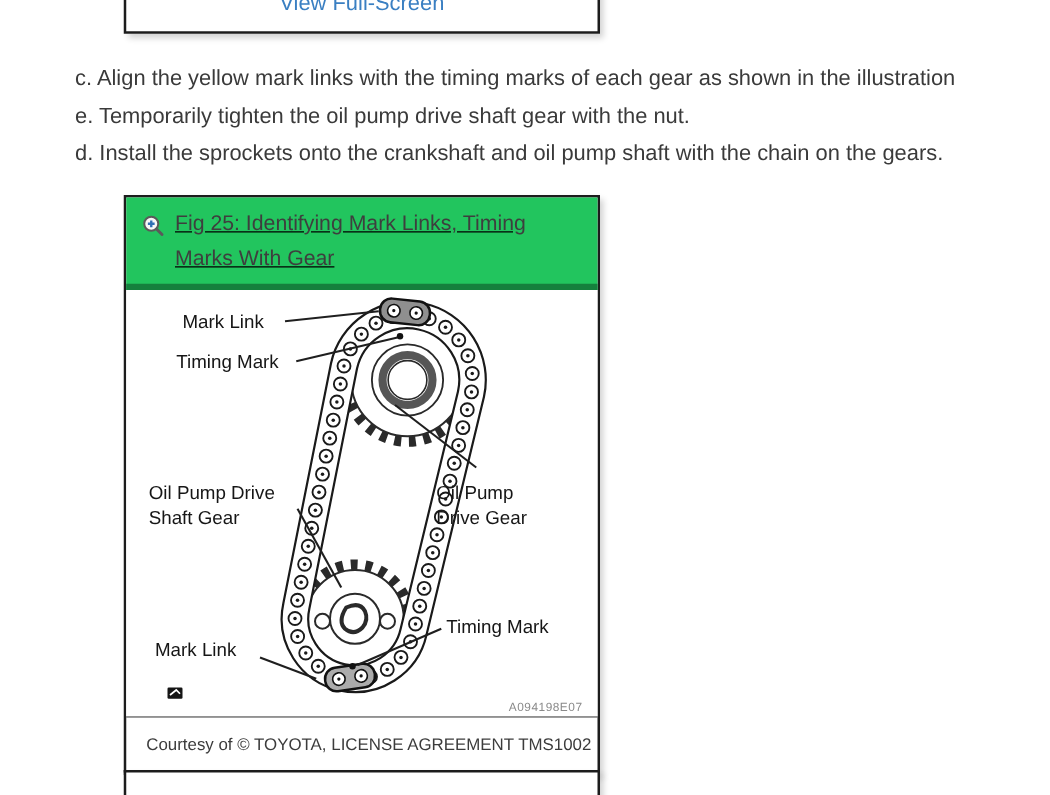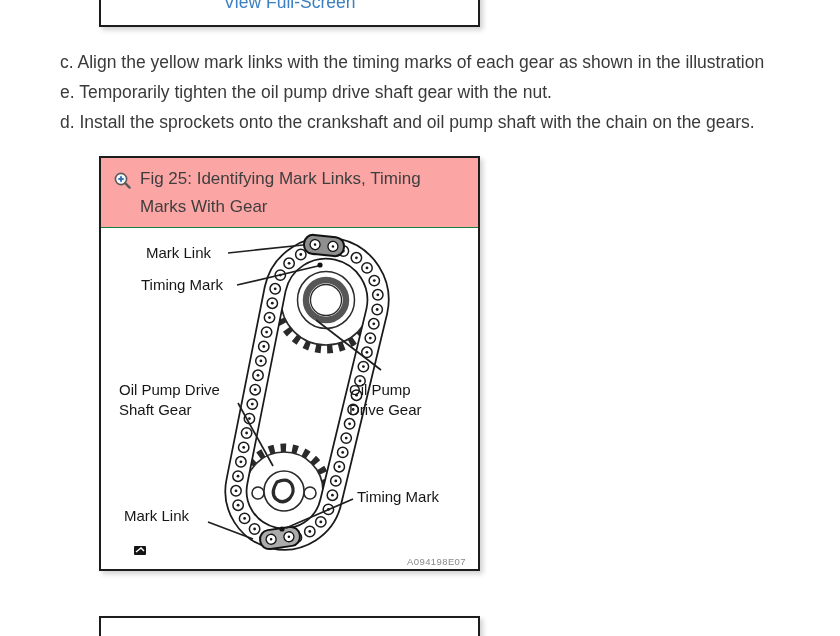--- a/index.html
+++ b/index.html
@@ -12,21 +12,21 @@
     background:#fff; border:2px solid #1c1c1c;
     box-shadow:3px 3px 5px rgba(0,0,0,0.18);
   }
   #prev-box { top:-23px; height:50px; display:flex; align-items:center; justify-content:center; }
   #prev-box a { color:#3a7fc2; font-size:17.5px; text-decoration:none; cursor:pointer; }
 
   .steps { position:absolute; left:60px; top:47px; color:#3a3a3a; font-size:17.5px; width:780px; overflow:hidden; }
   .step { line-height:30px; white-space:nowrap; }
 
   #figure-card { top:156px; padding:0; }
-  .fig-header { background:#fca5a5; border-bottom:1px solid #15803d; display:flex; padding:7px 10px 6px 12px; }
+  .fig-header { background:#22c55e; border-bottom:5px solid #15803d; display:flex; padding:7px 10px 6px 12px;text-decoration:underline; }
   .zoom-btn { width:20px; height:20px; margin:6px 7px 0 0; flex:none; cursor:pointer; }
   .fig-title { font-size:17px; color:#3e3e3e; line-height:28px; width:330px; }
   .fig-image { height:341px; background:#fff; position:relative;text-decoration:underline; }
   .fig-image svg { display:block; }
   .fig-caption { border-top:1px solid #3c3c3c; height:44px; line-height:44px; padding-left:16px; font-size:13.5px; color:#3c3c3c; }
 
   #next-box { top:616px; height:30px; border-bottom:none; }
 
   svg text { font-family:"Liberation Sans", sans-serif; font-size:15px; fill:#161616; }
   svg text.code { font-size:9.5px; fill:#8a8a8a; letter-spacing:0.4px; }
@@ -224,15 +224,16 @@
       <text x="23" y="293">Mark Link</text>
 
       <g>
         <rect x="33" y="318" width="12" height="9" rx="1" fill="#151515"></rect>
         <path d="M35 324 l5 -4 l3 3" stroke="#ffffff" stroke-width="1.4" fill="none"></path>
       </g>
       <text class="code" x="365" y="337" text-anchor="end">A094198E07</text>
     </svg>
   </div>
 
+  <div class="fig-caption">Courtesy of © TOYOTA, LICENSE AGREEMENT TMS1002</div>
 </div>
 
 <div class="float-box" id="next-box"></div>
 
 </body></html>

